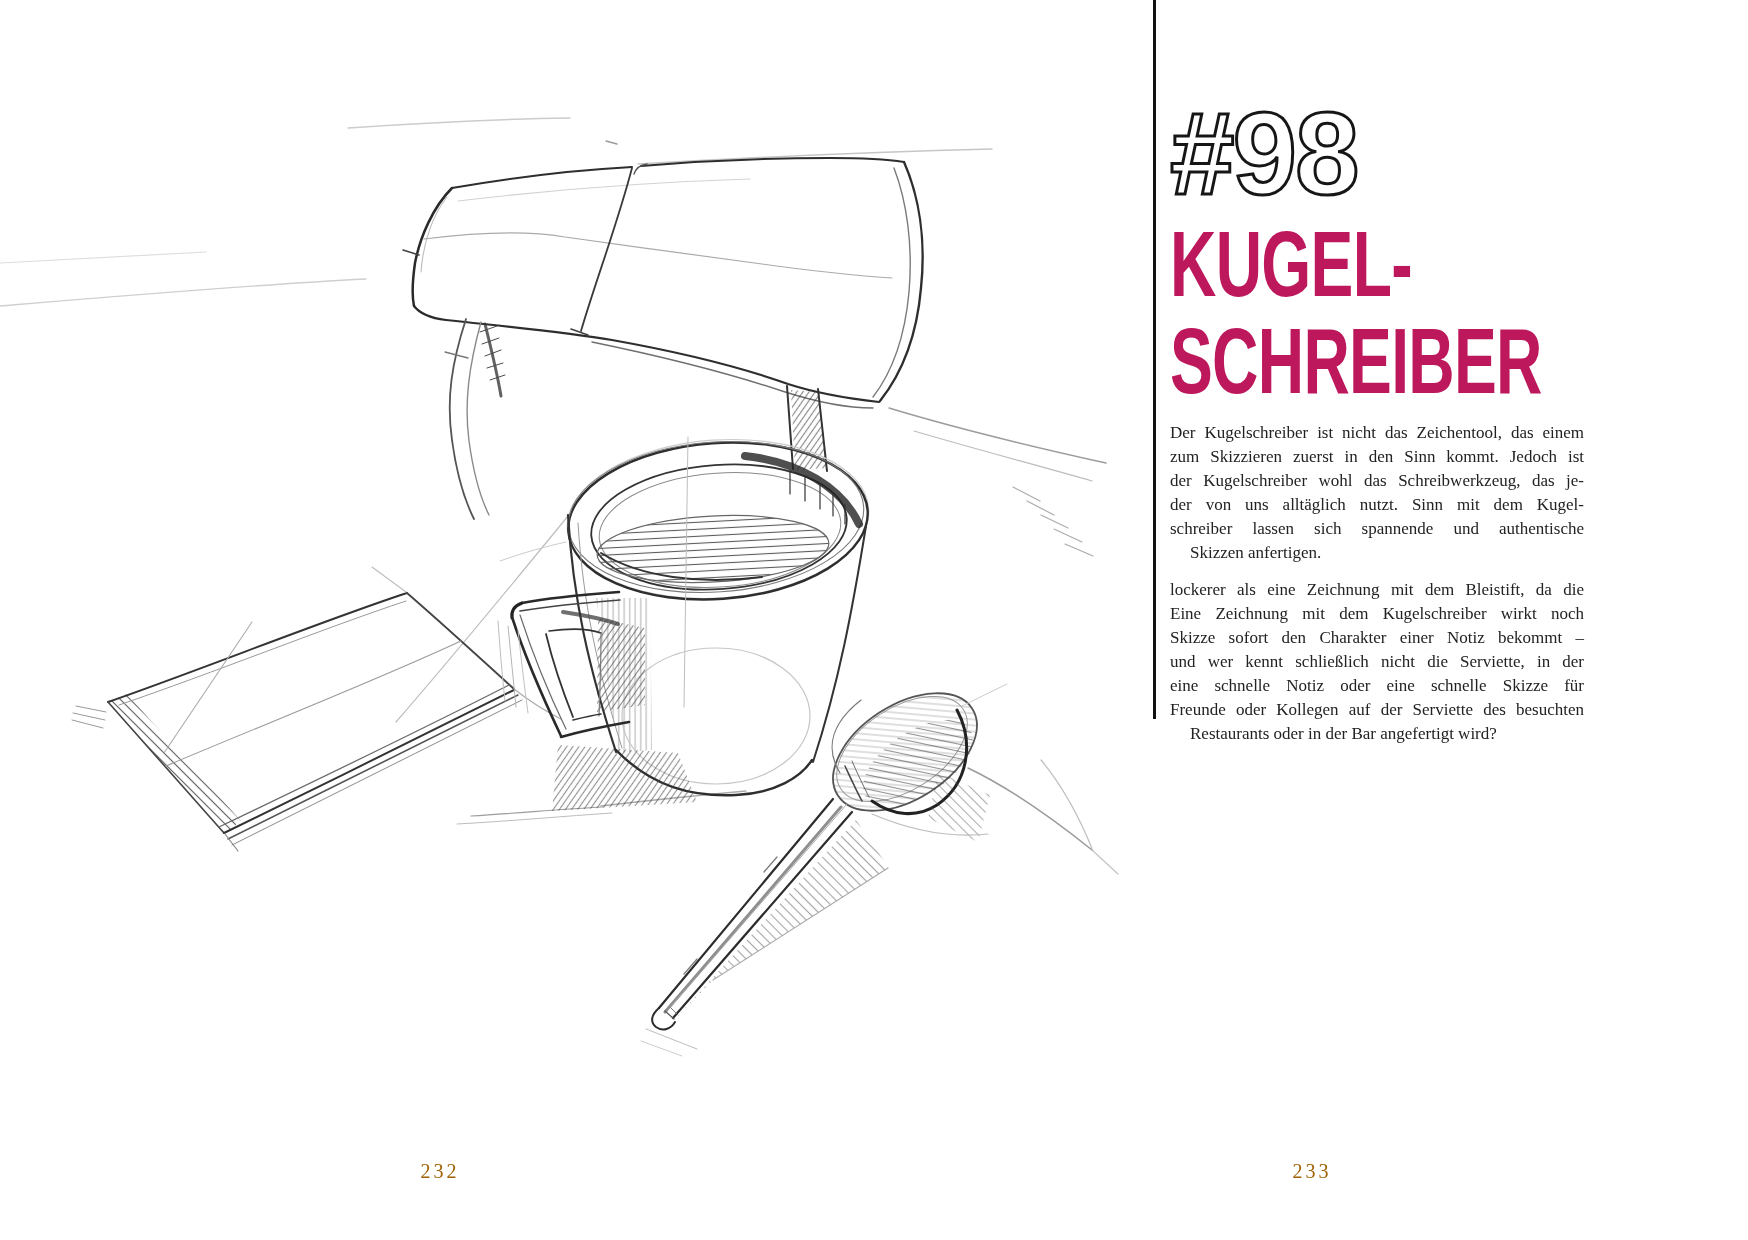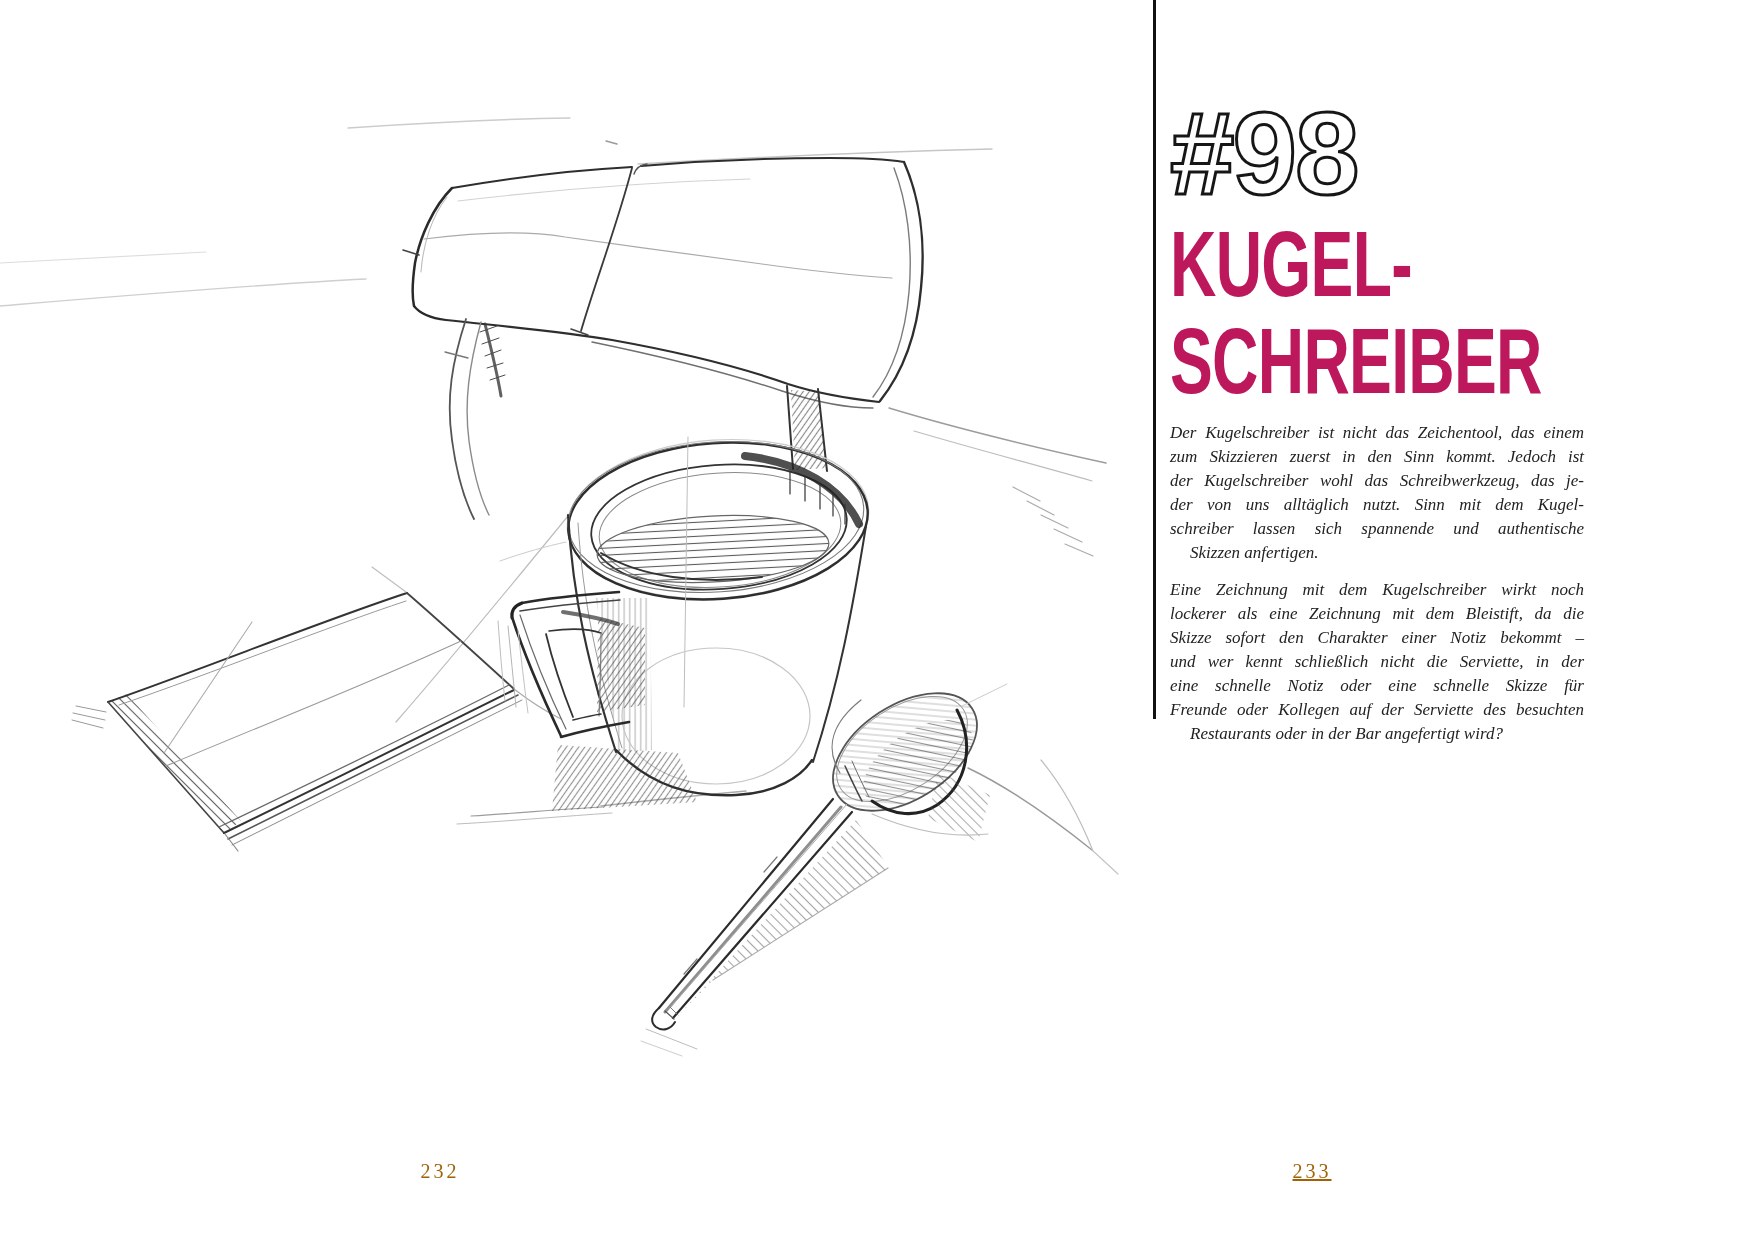--- a/index.html
+++ b/index.html
@@ -4,41 +4,41 @@
 <style>
   html,body{margin:0;padding:0;}
   body{
     width:1748px;height:1240px;position:relative;background:#ffffff;
     font-family:"Liberation Serif", serif;color:#1a1a1a;overflow:hidden;
   }
   .sketch-wrap{position:absolute;left:0;top:0;width:1150px;height:1240px;}
   .divider{position:absolute;left:1153px;top:0;width:3px;height:719px;background:#111;}
   .pagenum{position:absolute;font-size:20px;letter-spacing:3px;color:#a16207;}
   .pagenum.left{left:400px;top:1160px;width:80px;text-align:center;}
-  .pagenum.right{left:1272px;top:1160px;width:80px;text-align:center;text-decoration:underline;}
+  .pagenum.right{left:1272px;top:1160px;width:80px;text-align:center;}
 
   .article-no{
     position:absolute;left:1170px;top:96px;
     font-family:"Liberation Sans", sans-serif;font-weight:bold;
     font-size:116px;line-height:1;letter-spacing:-2px;
     color:#ffffff;-webkit-text-stroke:3px #161616;
   }
   .title{
     position:absolute;left:1170px;top:216px;width:560px;
     font-family:"Liberation Sans", sans-serif;font-weight:bold;
     font-size:93px;line-height:97px;color:#be185d;letter-spacing:-1px;
   }
   .title .scale{display:inline-block;transform:scaleX(0.69);transform-origin:left top;white-space:nowrap;}
   .title .bound-line{height:97px;}
 
   .bodytext{
     position:absolute;left:1170px;top:421px;width:414px;
     font-size:17px;line-height:24px;color:#222;
   }
-  .para{margin:0 0 13px 0;font-style:italic;}
+  .para{margin:0 0 13px 0;}
   .para .bound-line{text-align:justify;text-align-last:justify;}
   .para .bound-line.last{text-align-last:left;margin-left:20px;}
 </style>
 </head>
 <body>
 
 <div class="sketch-wrap">
 <svg width="1150" height="1240" viewBox="0 0 1150 1240" xmlns="http://www.w3.org/2000/svg">
   <defs>
     <pattern id="hh" width="6" height="7" patternUnits="userSpaceOnUse">
@@ -204,22 +204,22 @@
 <div class="bodytext">
   <div class="para">
       <div class="bound-line">Der Kugelschreiber ist nicht das Zeichentool, das einem</div>
       <div class="bound-line">zum Skizzieren zuerst in den Sinn kommt. Jedoch ist</div>
       <div class="bound-line">der Kugelschreiber wohl das Schreibwerkzeug, das je-</div>
       <div class="bound-line">der von uns alltäglich nutzt. Sinn mit dem Kugel-</div>
       <div class="bound-line">schreiber lassen sich spannende und authentische</div>
       <div class="bound-line last">Skizzen anfertigen.</div>
     </div>
   <div class="para">
+      <div class="bound-line">lockerer als eine Zeichnung mit dem Bleistift, da die</div>
       <div class="bound-line">Eine Zeichnung mit dem Kugelschreiber wirkt noch</div>
-      <div class="bound-line">lockerer als eine Zeichnung mit dem Bleistift, da die</div>
       <div class="bound-line">Skizze sofort den Charakter einer Notiz bekommt –</div>
       <div class="bound-line">und wer kennt schließlich nicht die Serviette, in der</div>
       <div class="bound-line">eine schnelle Notiz oder eine schnelle Skizze für</div>
       <div class="bound-line">Freunde oder Kollegen auf der Serviette des besuchten</div>
       <div class="bound-line last">Restaurants oder in der Bar angefertigt wird?</div>
     </div>
 </div>
 
 <div class="pagenum left">232</div>
 <div class="pagenum right">233</div>

